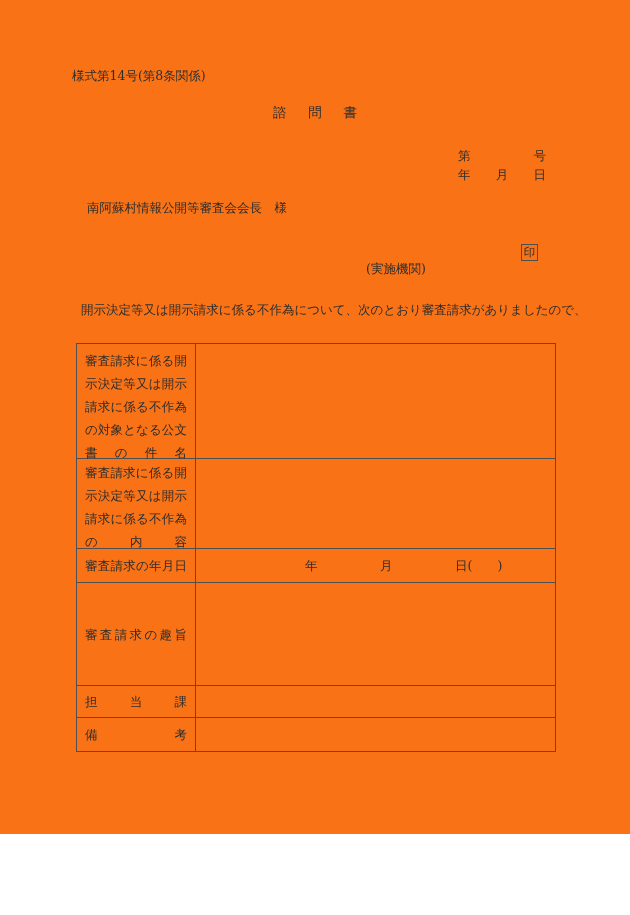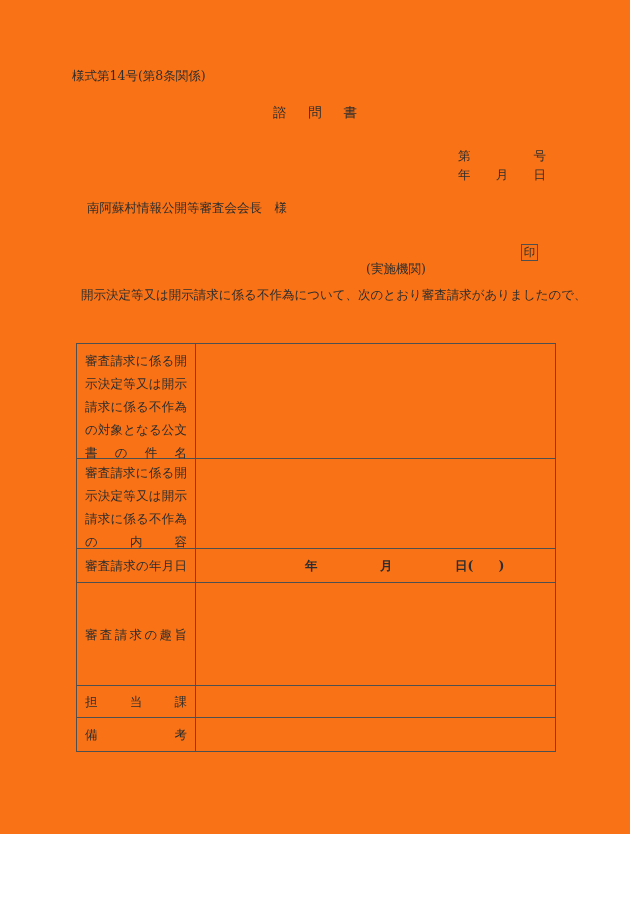--- a/index.html
+++ b/index.html
@@ -34,21 +34,21 @@
   .issuer { left: 350px; top: 259px; margin-left: 16px; }
 
   .seal-box {
     left: 521px; top: 244px;
     width: 17px; height: 17px;
     border: 1px solid #4f4f4f;
     display: flex; align-items: center; justify-content: center;
     font-size: 11.5px; line-height: 1;
   }
 
-  .body-text { left: 61px; top: 284px; width: 514px; }
+  .body-text { left: 61px; top: 299px; width: 514px; }
   .body-line { line-height: 21px; white-space: nowrap; }
   .body-line.indent { text-indent: 20px; }
 
   
   .form-table {
     left: 76px; top: 343px;
     width: 480px;
     border: 1px solid #4f4f4f;
     display: flex; flex-direction: column;
     background: transparent;
@@ -71,21 +71,20 @@
   .r1 .tlabel { padding-top: 5px; }
   .r2 .tlabel { padding-top: 2px; }
   .r3 .tlabel, .r4 .tlabel, .r5 .tlabel, .r6 .tlabel { justify-content: center; }
   .lline { line-height: 23px; height: 23px; }
 
   .tvalue { flex: 1; }
   .r3 .tvalue {
     display: flex; align-items: center;
     padding-left: 109px;
     white-space: nowrap;
-    font-weight: bold;
   }
 
   [data-justify="chars"] { display: flex; justify-content: space-between; }
 </style>
 </head>
 <body>
 
 <div class="page">
 
   <div class="abs form-number">様式第14号(第8条関係)</div>

